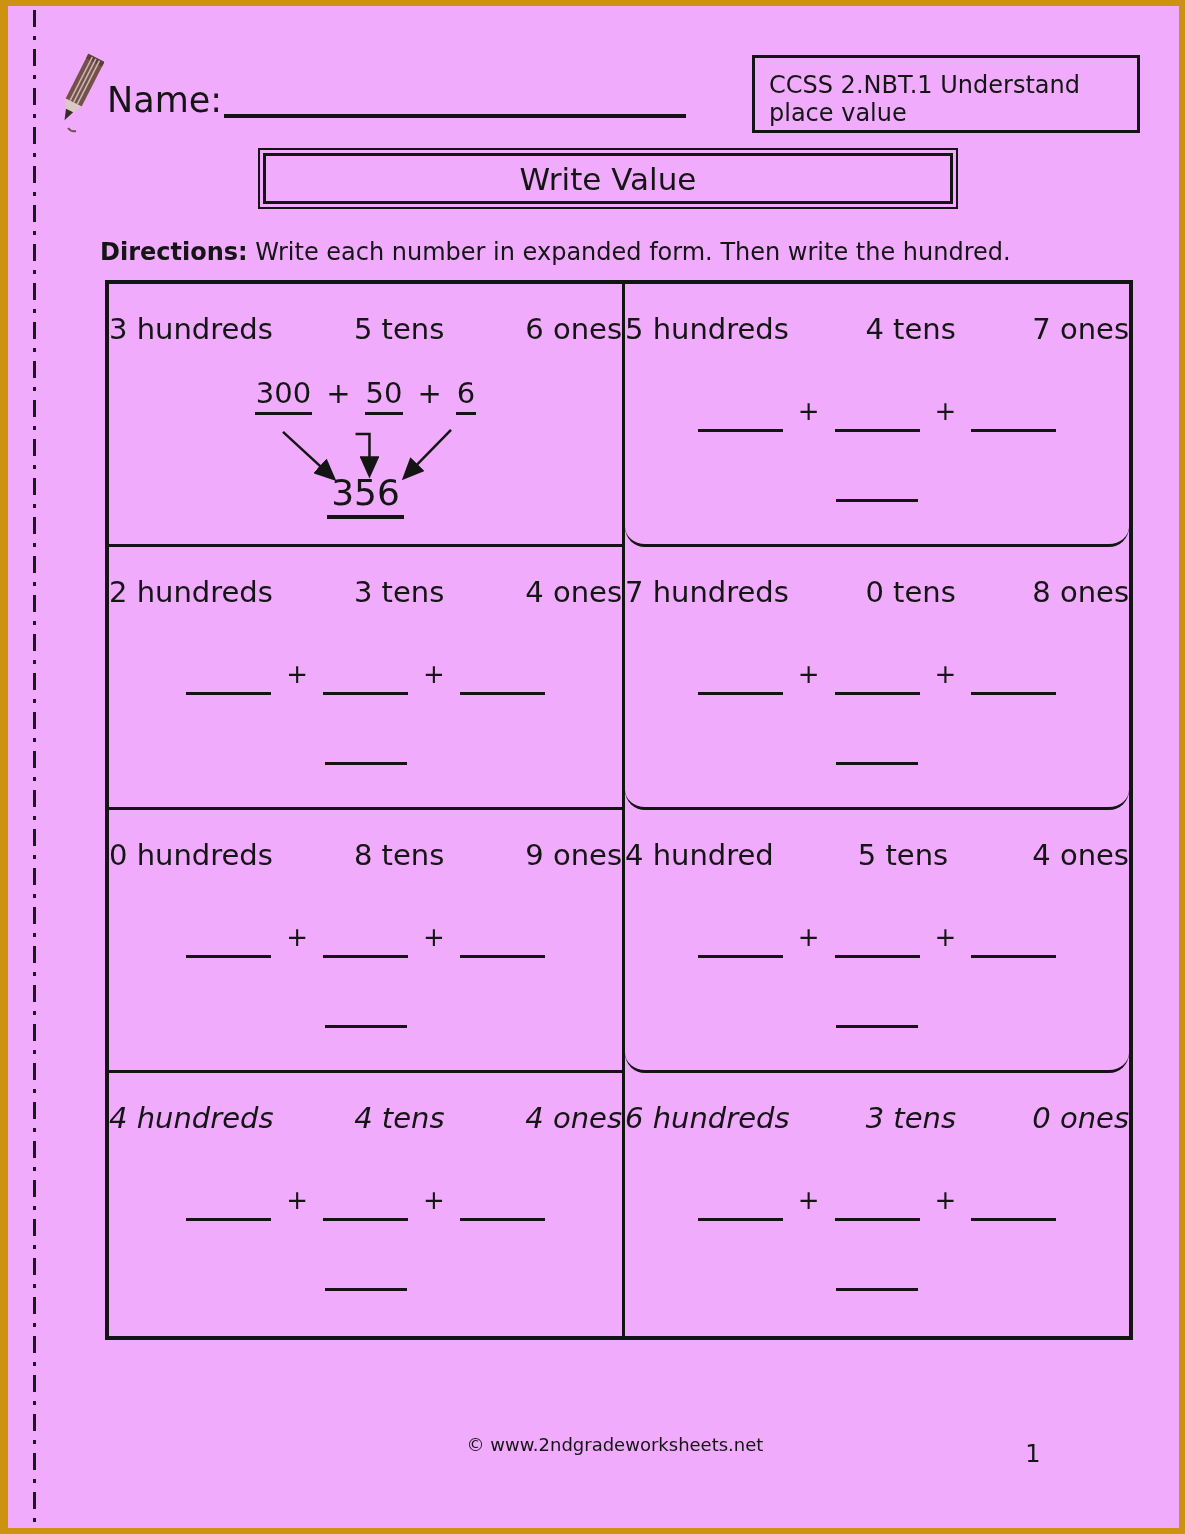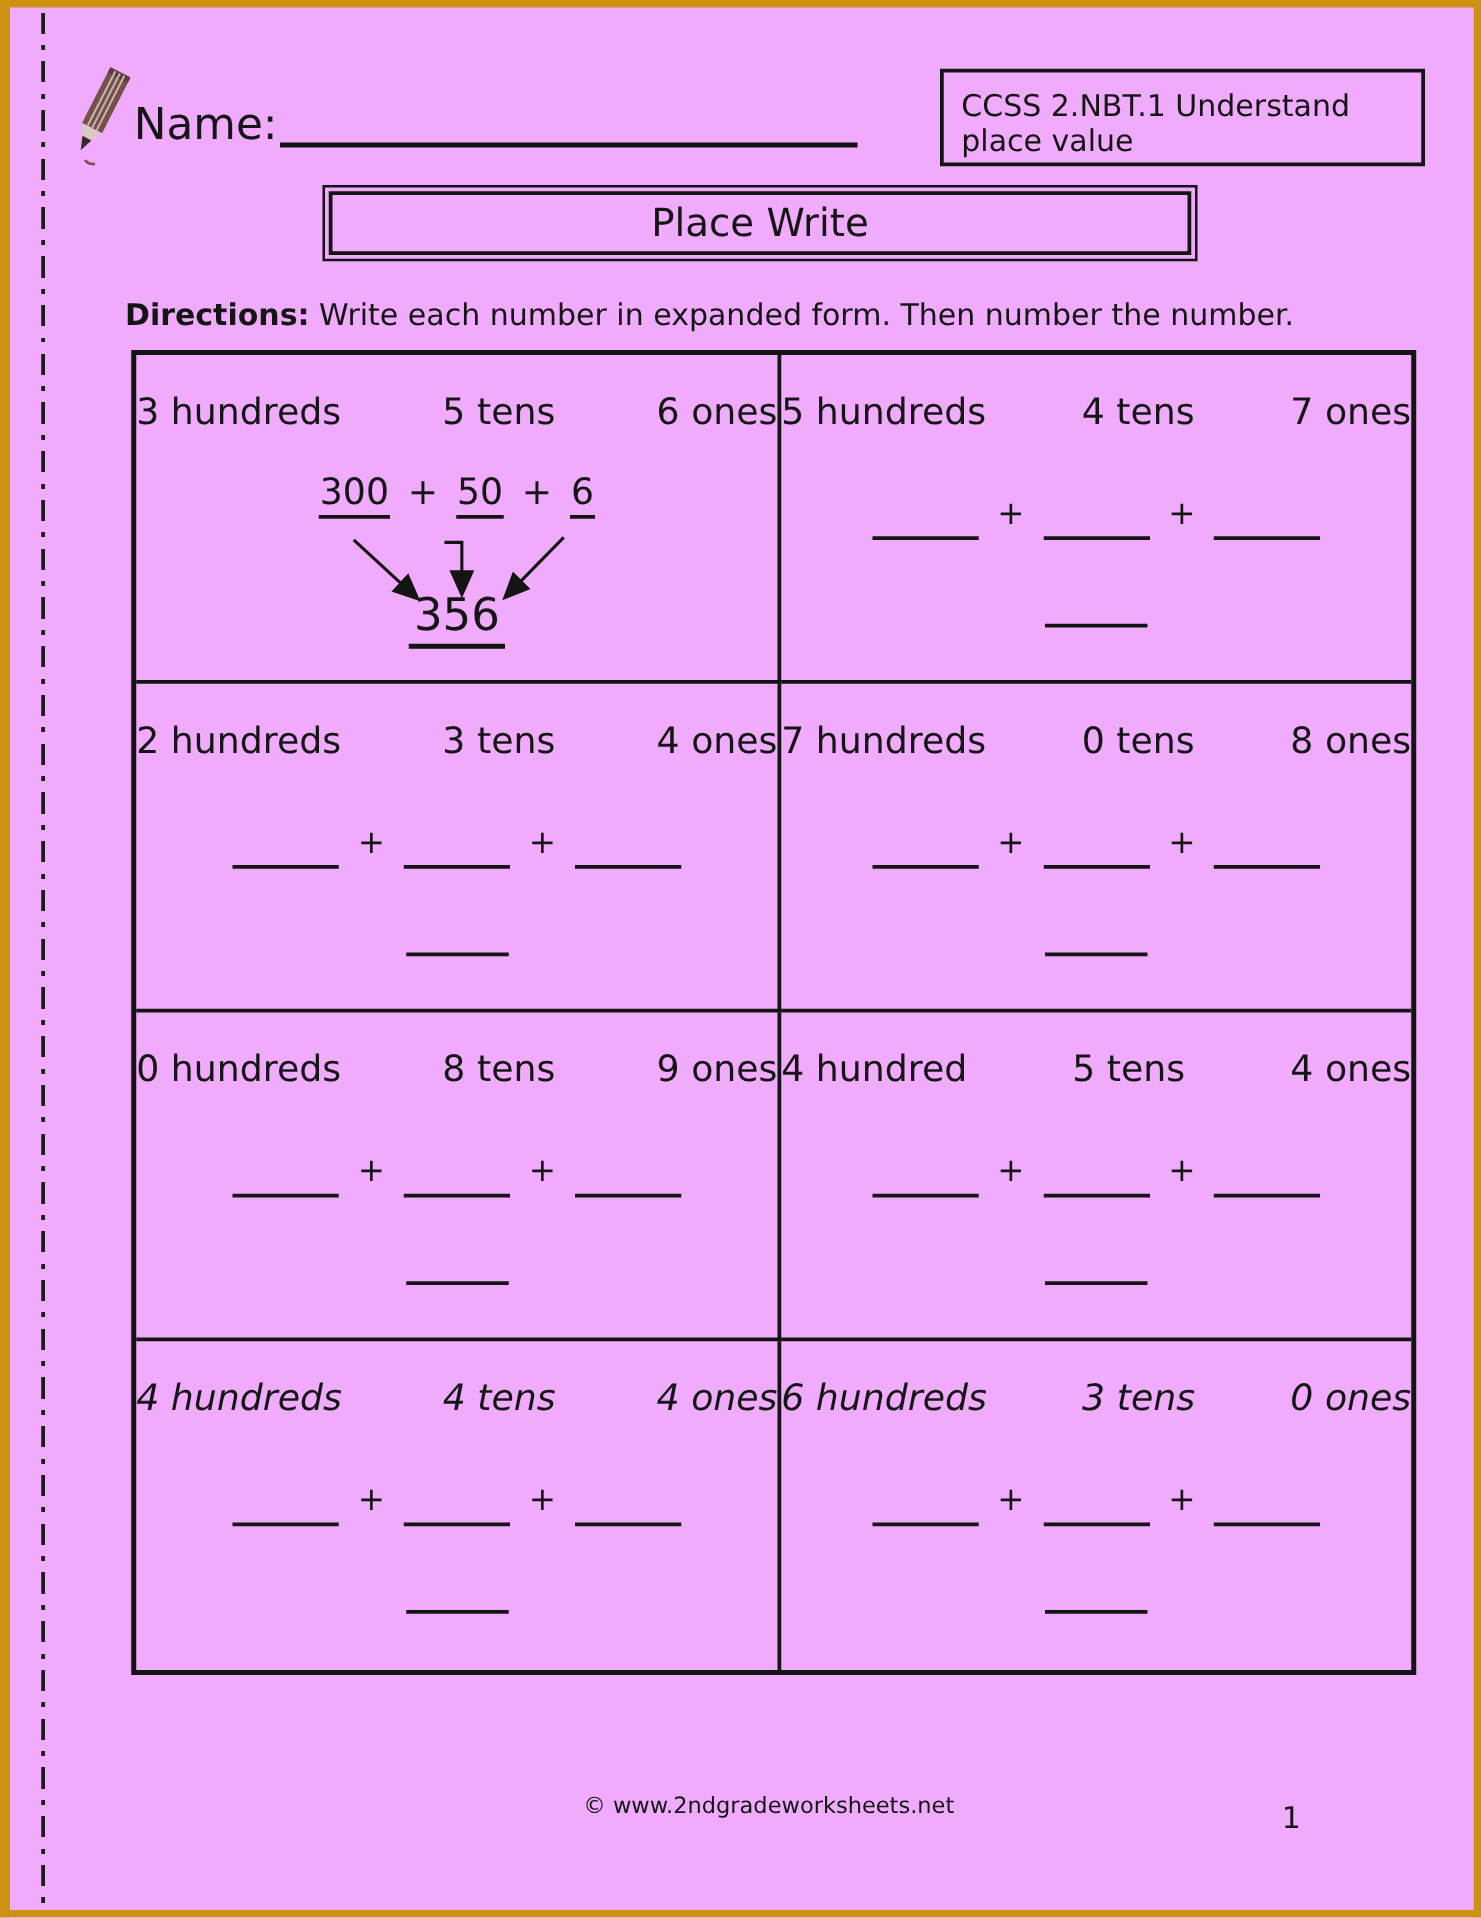--- a/index.html
+++ b/index.html
@@ -37,21 +37,21 @@
 
   
   .directions { position:absolute; left:100px; top:238px; font-size:24px; }
   .directions b { font-weight:bold; }
 
   
   .ws-table { position:absolute; left:105px; top:280px; width:1028px; height:1060px;
     border:4px solid #141414; display:grid;
     grid-template-columns:516px 1fr; grid-template-rows:repeat(4,1fr); }
   .cell { position:relative; border-right:3px solid #141414; border-bottom:3px solid #141414; }
-  .cell:nth-child(2n) { border-right:none; }
+  .cell:nth-child(2n) { border-right:none;border-radius:20px; }
   .cell:nth-child(7), .cell:nth-child(8) { border-bottom:none;font-style:italic; }
 
   .heading { position:absolute; left:0; top:28px; width:100%;
     display:flex; justify-content:space-between; gap:38px; font-size:29px; }
 
   .blanks-row { position:absolute; left:0; top:112px; width:100%; height:36px;
     display:flex; justify-content:center; align-items:flex-end; gap:15px; }
   .blank { display:inline-block; width:85px; height:34px; border-bottom:3px solid #141414; }
   .plus { font-size:26px; line-height:30px; padding-bottom:6px; }
 
@@ -99,27 +99,27 @@
     <span class="name-label">Name:</span>
     <span class="name-line"></span>
   </div>
 
   <div class="ccss-box">
     <span>CCSS 2.NBT.1 Understand place value</span>
   </div>
 
   <div class="title-box">
     <div class="title-box-inner">
-      <span class="title-text">Place Write</span>
+      <span class="title-text">Write Value</span>
     </div>
   </div>
 
   <div class="directions">
     <b>Directions:</b>
-    <span>Write each number in expanded form.  Then number the number.</span>
+    <span>Write each number in expanded form.  Then write the hundred.</span>
   </div>
 
   <div class="ws-table">
 
     <div class="cell">
       <div class="heading">
         <span>3 hundreds</span>
         <span>5 tens</span>
         <span>6 ones</span>
       </div>

